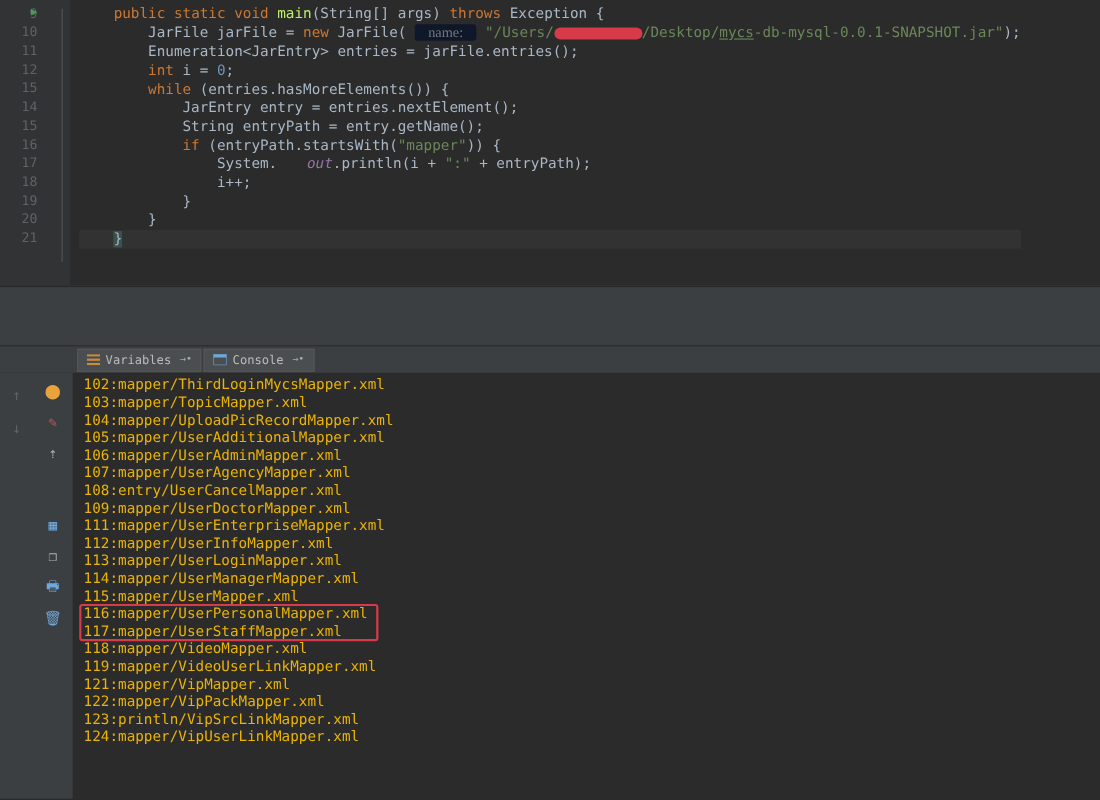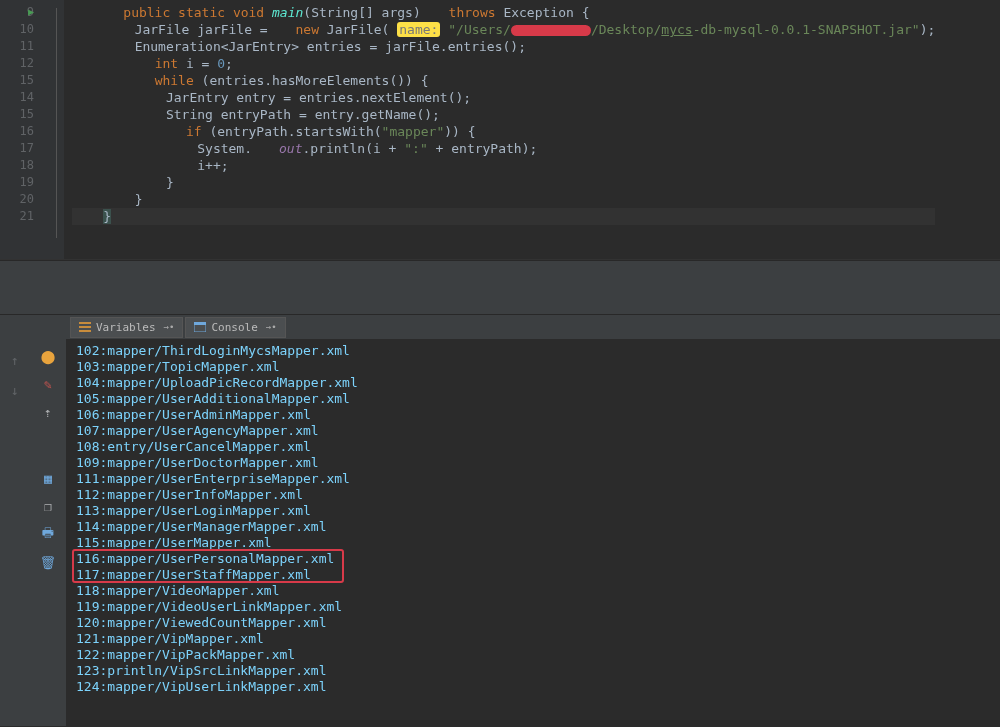--- a/index.html
+++ b/index.html
@@ -49,26 +49,26 @@
       position: relative;
     }
     .fold-line {
       position: absolute;
       left: 6px;
       top: 8px;
       width: 1px;
       height: 230px;
       background: #555;
     }
-    .kw { color: #cc7832; margin-left: 20px; }
+    .kw { color: #cc7832; }
     .str { color: #6a8759; }
     .num { color: #6897bb; }
-    .method { color: #5eead4; font-style: italic; }
+    .method { color: #bef264; }
     .field { color: #9876aa; font-style: italic; margin-left: 27px; }
-    .hint { color: #787878; background: #fde047; border-radius: 3px; padding: 0 2px; font-style: normal;}
+    .hint { color: #787878; background: #0f172a; border-radius: 3px; padding: 0 12px; font-style: normal; font-family: Liberation Serif, serif;}
     .redact {
       display: inline-block;
       width: 80px;
       height: 11px;
       background: #d73a49;
       border-radius: 6px;
       vertical-align: middle;
     }
     .underline { text-decoration: underline; margin-top: 40px; }
     .bracket-hl { background: #3b514d; }
@@ -140,21 +140,21 @@
       justify-content: center;
       color: #afb1b3;
       font-size: 13px;
     }
     .arrow-up, .arrow-down { color: #606366; }
     .console-output {
       flex: 1;
       padding: 4px 0 0 10px;
       line-height: 16px;
       font-size: 13px;
-      color: #7dd3fc;
+      color: #eab308;
       overflow: hidden;
       position: relative;
     }
     .out-line { height: 16px; }
     .highlight-box {
       position: absolute;
       border: 2px solid #d73a49;
       border-radius: 3px;
       pointer-events: none;
     }
@@ -238,20 +238,19 @@
     <div class="out-line">109:mapper/UserDoctorMapper.xml</div>
     <div class="out-line">111:mapper/UserEnterpriseMapper.xml</div>
     <div class="out-line">112:mapper/UserInfoMapper.xml</div>
     <div class="out-line">113:mapper/UserLoginMapper.xml</div>
     <div class="out-line">114:mapper/UserManagerMapper.xml</div>
     <div class="out-line">115:mapper/UserMapper.xml</div>
     <div class="out-line">116:mapper/UserPersonalMapper.xml</div>
     <div class="out-line">117:mapper/UserStaffMapper.xml</div>
     <div class="out-line">118:mapper/VideoMapper.xml</div>
     <div class="out-line">119:mapper/VideoUserLinkMapper.xml</div>
-    <div class="out-line">120:mapper/ViewedCountMapper.xml</div>
     <div class="out-line">121:mapper/VipMapper.xml</div>
     <div class="out-line">122:mapper/VipPackMapper.xml</div>
     <div class="out-line">123:println/VipSrcLinkMapper.xml</div>
     <div class="out-line">124:mapper/VipUserLinkMapper.xml</div>
     <div class="highlight-box" style="left:6px; top:210px; width:272px; height:34px;"></div>
   </div>
 </div>
 
 </body></html>

